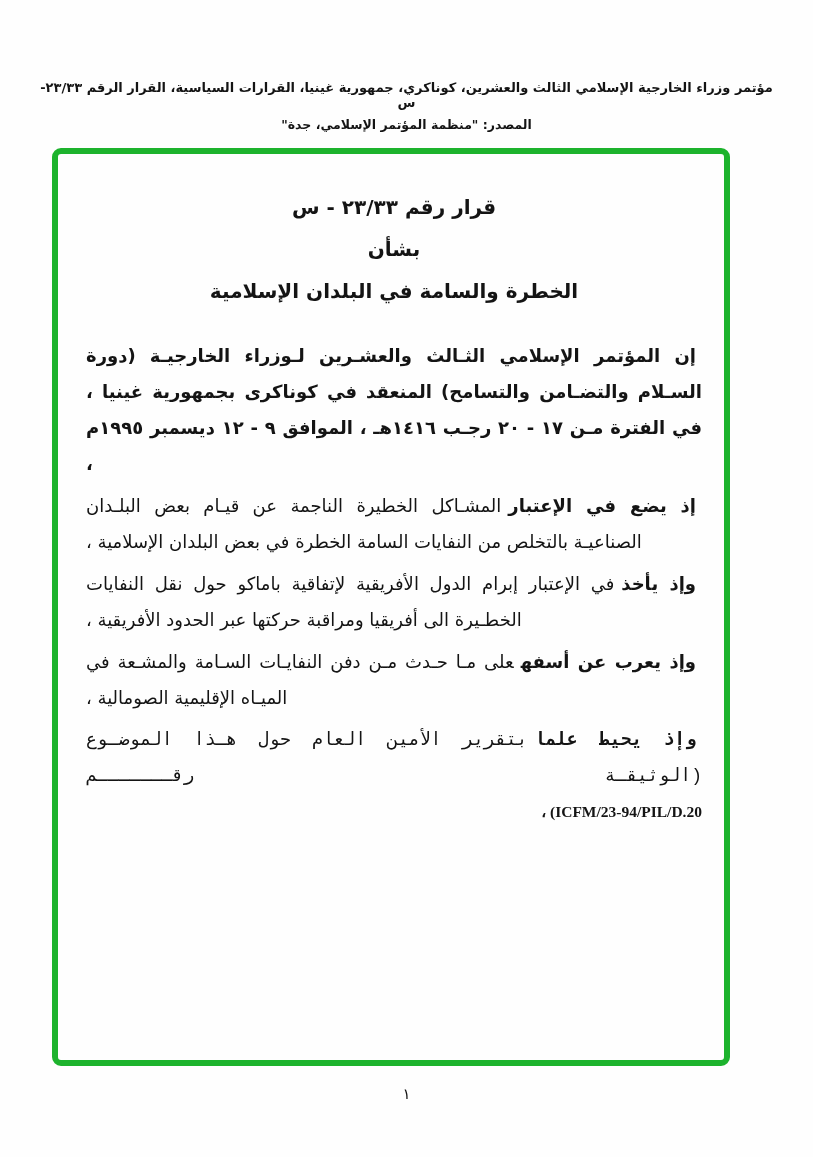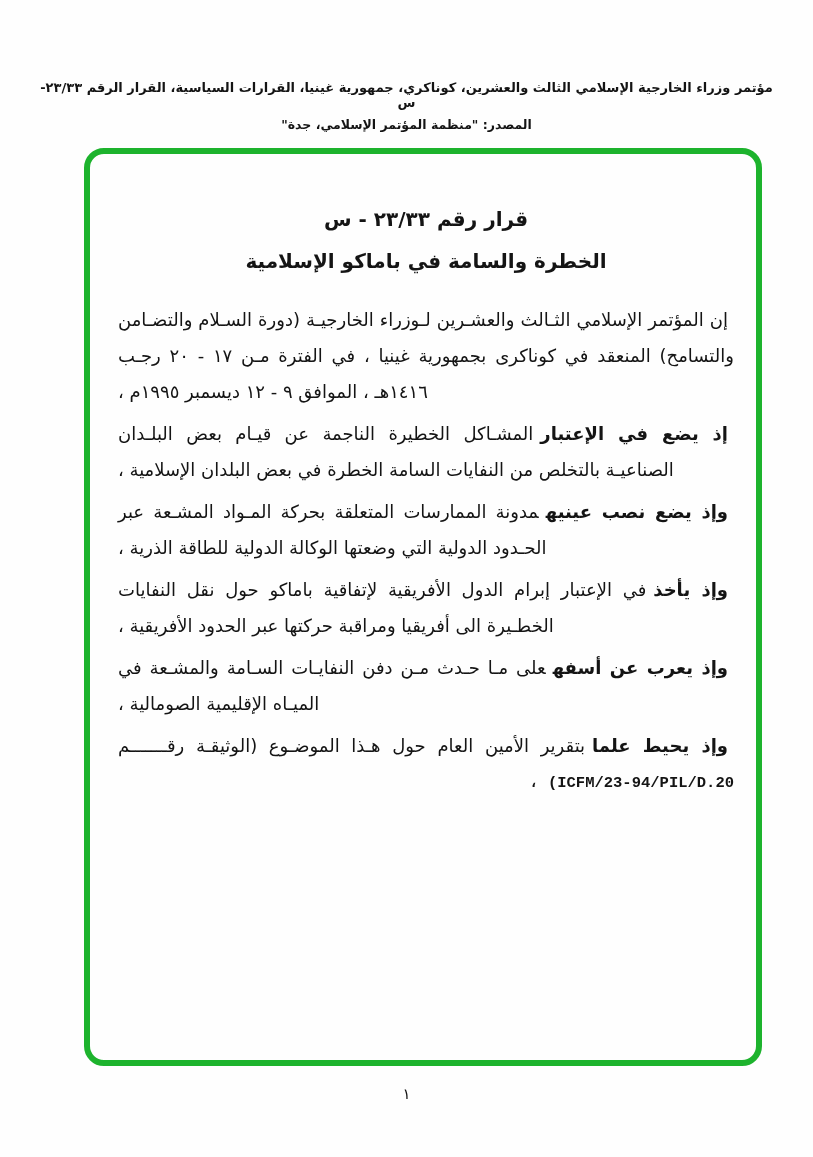--- a/index.html
+++ b/index.html
@@ -8,68 +8,68 @@
     background:#fefefe;color:#141414;
     font-family:"DejaVu Sans",sans-serif;
   }
   
   .header{position:absolute;top:80px;left:36px;right:36px;text-align:center;direction:rtl;font-weight:bold;}
   .header-line1{font-size:13px;letter-spacing:0;}
   .header-line2{font-size:12.5px;margin-top:7px;}
 
   
   .frame{
-    position:absolute;left:84px;top:148px;width:678px;height:918px;
-    box-sizing:border-box;border:6px solid #1db32d;border-radius:20px;
-    padding:40px 22px 0 28px;direction:rtl;
+    position:absolute;left:52px;top:148px;width:678px;height:918px;
+    box-sizing:border-box;border:6px solid #1db32d;border-radius:9px;
+    padding:28px 22px 0 28px;direction:rtl;
   }
 
   .title-block{text-align:center;font-weight:bold;font-size:20px;line-height:42px;margin-top:4px;}
 
   .para{
     font-size:18px;line-height:36px;margin:6px 0 0 0;
     text-align:justify;text-align-last:left;text-indent:6px;
   }
-  .para.first{margin-top:20px;}
+  .para.first{margin-top:26px;font-weight:bold;}
   .lead{font-weight:bold;font-size:18px;margin-inline-end:7px;}
 
-  .p7-line1{font-size:18px;line-height:36px;margin-top:6px;text-align:justify;text-align-last:justify;text-indent:6px;}
+  .p7-line1{font-size:18px;line-height:36px;margin-top:6px;text-align:justify;text-align-last:justify;text-indent:6px;font-family:Liberation Mono, monospace;}
   .doc-ref-line{line-height:36px;text-align:right;}
   .ltr-code{
     direction:ltr;unicode-bidi:bidi-override;
-    font-family:Liberation Mono, monospace;font-weight:bold;font-size:15.5px;
+    font-family:Liberation Serif, serif;font-weight:bold;font-size:15.5px;
   }
 
   .item .item-number{margin-inline-end:12px;}
 
   .page-number{position:absolute;top:1085px;left:0;right:0;text-align:center;font-size:15px;}
 </style>
 </head>
 <body>
 
 <div class="page">
 
   <div class="header">
     <div class="header-line1">مؤتمر وزراء الخارجية الإسلامي الثالث والعشرين، كوناكري، جمهورية غينيا، القرارات السياسية، القرار الرقم ٢٣/٣٣-س</div>
     <div class="header-line2">المصدر:  "منظمة المؤتمر الإسلامي، جدة"</div>
   </div>
 
   <div class="frame" style="border-color: rgb(29, 179, 45);">
 
     <div class="title-block">
       <div>قرار رقم ٢٣/٣٣ - س</div>
-      <div>الخطرة والسامة في باماكو الإسلامية</div>
+      <div>بشأن</div>
+      <div>الخطرة والسامة في البلدان الإسلامية</div>
     </div>
 
     <p class="para first"><span>إن المؤتمر الإسلامي الثـالث والعشـرين لـوزراء الخارجيـة (دورة السـلام والتضـامن والتسامح) المنعقد في كوناكرى بجمهورية غينيا ، في الفترة مـن ١٧ - ٢٠ رجـب ١٤١٦هـ ، الموافق ٩ - ١٢ ديسمبر ١٩٩٥م ،</span></p>
 
     <p class="para"><span class="lead">إذ يضع في الإعتبار</span><span>المشـاكل الخطيرة الناجمة عن قيـام بعض البلـدان الصناعيـة بالتخلص من النفايات السامة الخطرة في بعض البلدان الإسلامية ،</span></p>
 
 
-    <p class="para"><span class="lead">وإذ يضع نصب عينيه</span><span>مدونة الممارسات المتعلقة بحركة المـواد المشـعة عبر الحـدود الدولية التي وضعتها الوكالة الدولية للطاقة الذرية ،</span></p>
 
     <p class="para"><span class="lead">وإذ يأخذ</span><span>في الإعتبار إبرام الدول الأفريقية لإتفاقية باماكو حول نقل النفايات الخطـيرة الى أفريقيا ومراقبة حركتها عبر الحدود الأفريقية ،</span></p>
 
     <p class="para"><span class="lead">وإذ يعرب عن أسفه</span><span>على مـا حـدث مـن دفن النفايـات السـامة والمشـعة في الميـاه الإقليمية الصومالية ،</span></p>
 
     <div>
       <div class="p7-line1"><span class="lead">وإذ يحيط علما</span><span>بتقرير الأمين العام حول هـذا الموضـوع (الوثيقـة رقـــــــم</span></div>
       <div class="doc-ref-line"><span class="ltr-code">، (ICFM/23-94/PIL/D.20</span></div>
     </div>
 

